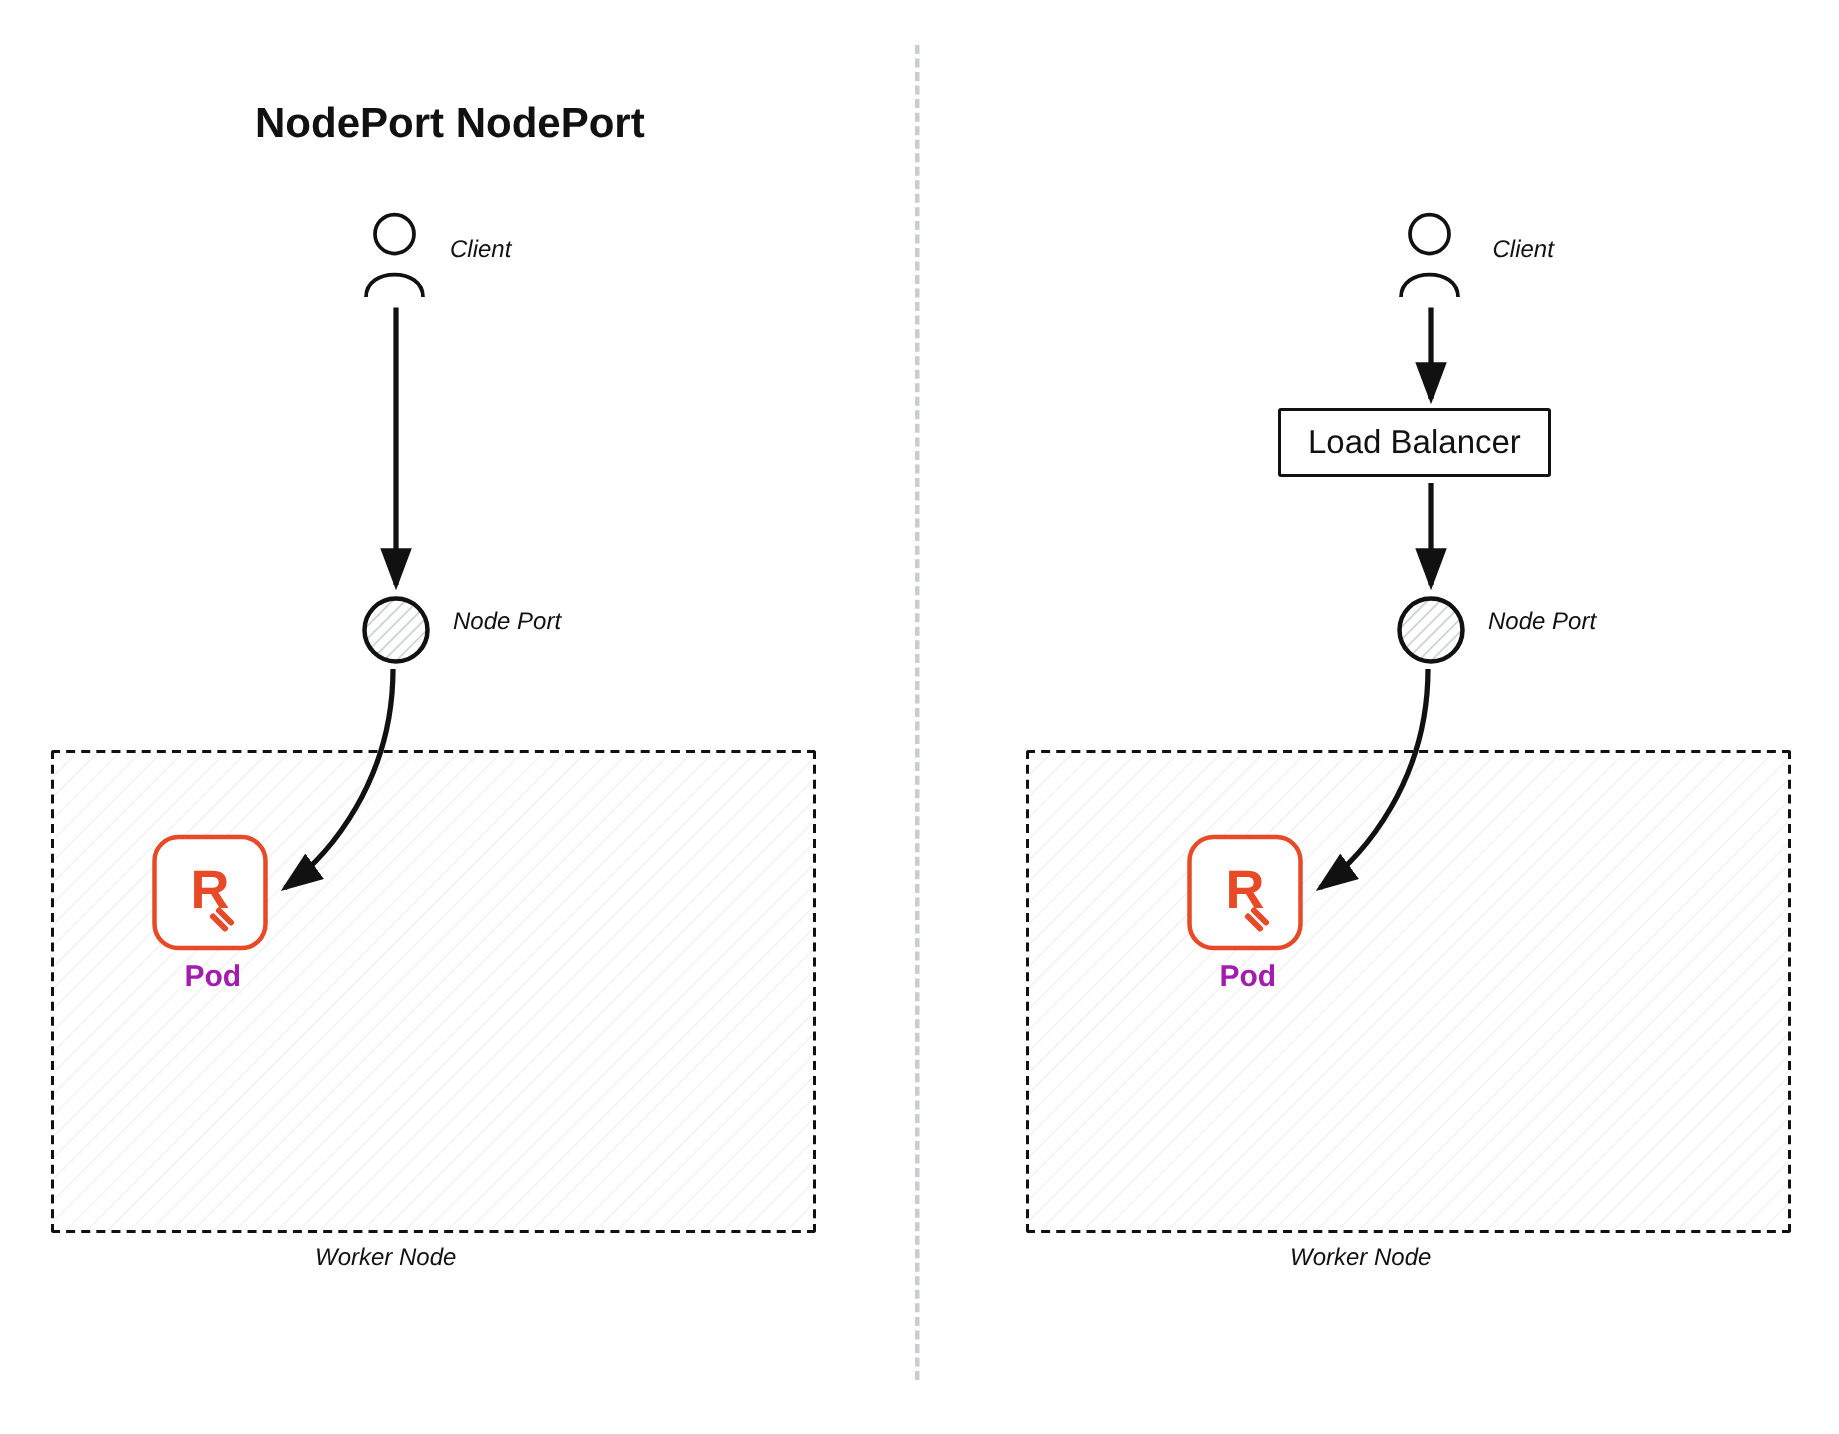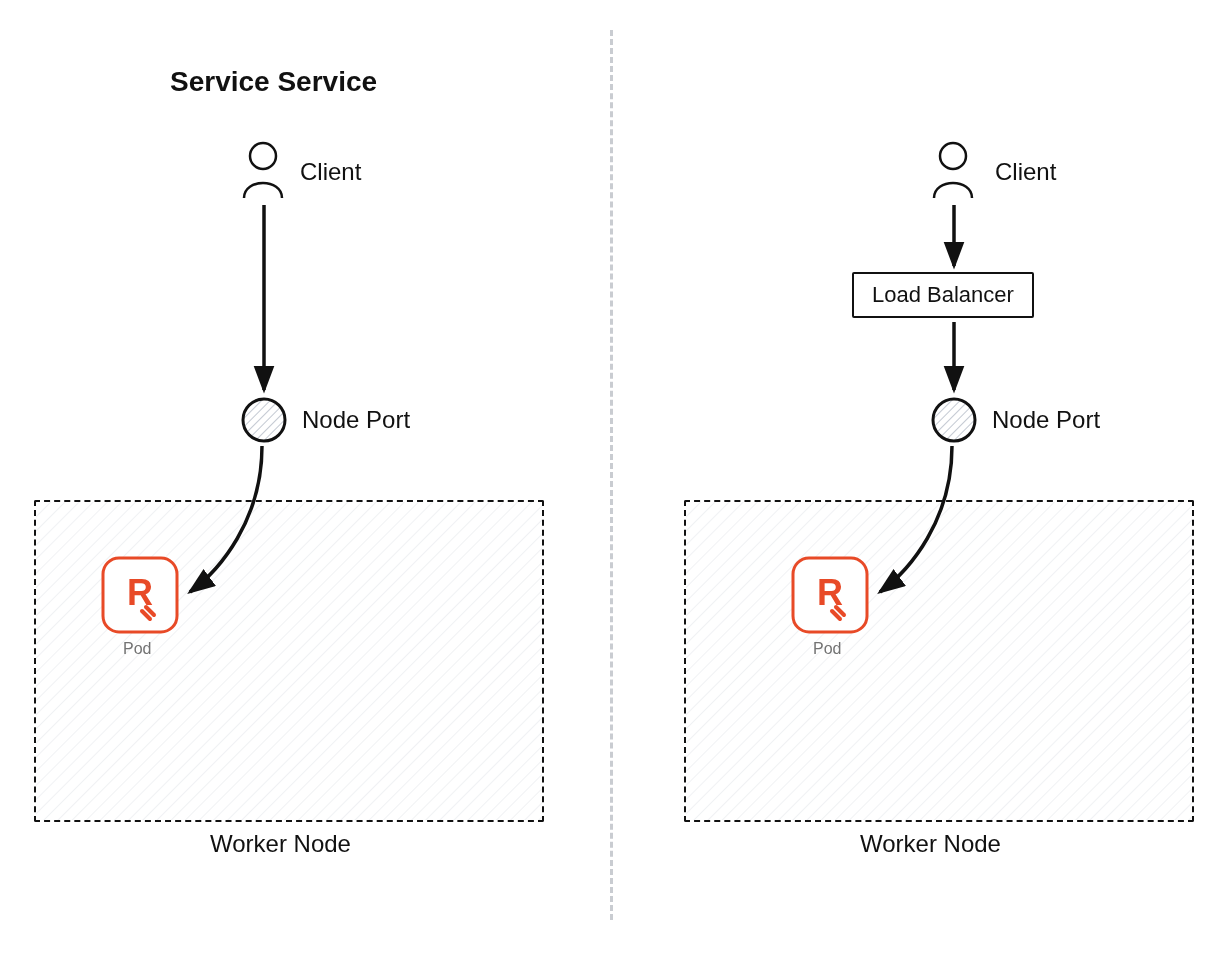--- a/index.html
+++ b/index.html
@@ -16,29 +16,30 @@
     background: #fff;
   }
   .title {
     position: absolute;
     font-size: 28px;
     font-weight: 600;
     white-space: nowrap;
   }
   .label {
     position: absolute;
-    font-size: 24px;
+    font-size: 16px;
     font-weight: 500;
     white-space: nowrap;
+    font-style: italic;
   }
   .pod-label {
     position: absolute;
-    font-size: 16px;
-    font-weight: 400;
-    color: #737373;
+    font-size: 20px;
+    font-weight: 700;
+    color: #a21caf;
     white-space: nowrap;
   }
   .divider {
     position: absolute;
     left: 610px;
     top: 30px;
     height: 890px;
     width: 0;
     border-left: 3px dashed #c9ccd1;
   }
@@ -92,21 +93,21 @@
     pointer-events: none;
   }
 </style>
 </head>
 <body>
 
 <div class="canvas">
 
   <div class="divider"></div>
 
-  <div class="title" style="left:170px; top:66px;">Service Service</div>
+  <div class="title" style="left:170px; top:66px;">NodePort NodePort</div>
 
   <div class="client" style="left:238px; top:140px;">
     <svg width="50" height="60" viewBox="0 0 50 60">
       <circle cx="25" cy="16" r="13" fill="none" stroke="#111" stroke-width="2.5"></circle>
       <path d="M6 58 C6 38 44 38 44 58" fill="none" stroke="#111" stroke-width="2.5"></path>
     </svg>
   </div>
   <div class="label" style="left:300px; top:158px;">Client</div>
 
   <div class="nodeport" style="left:240px; top:396px;">

